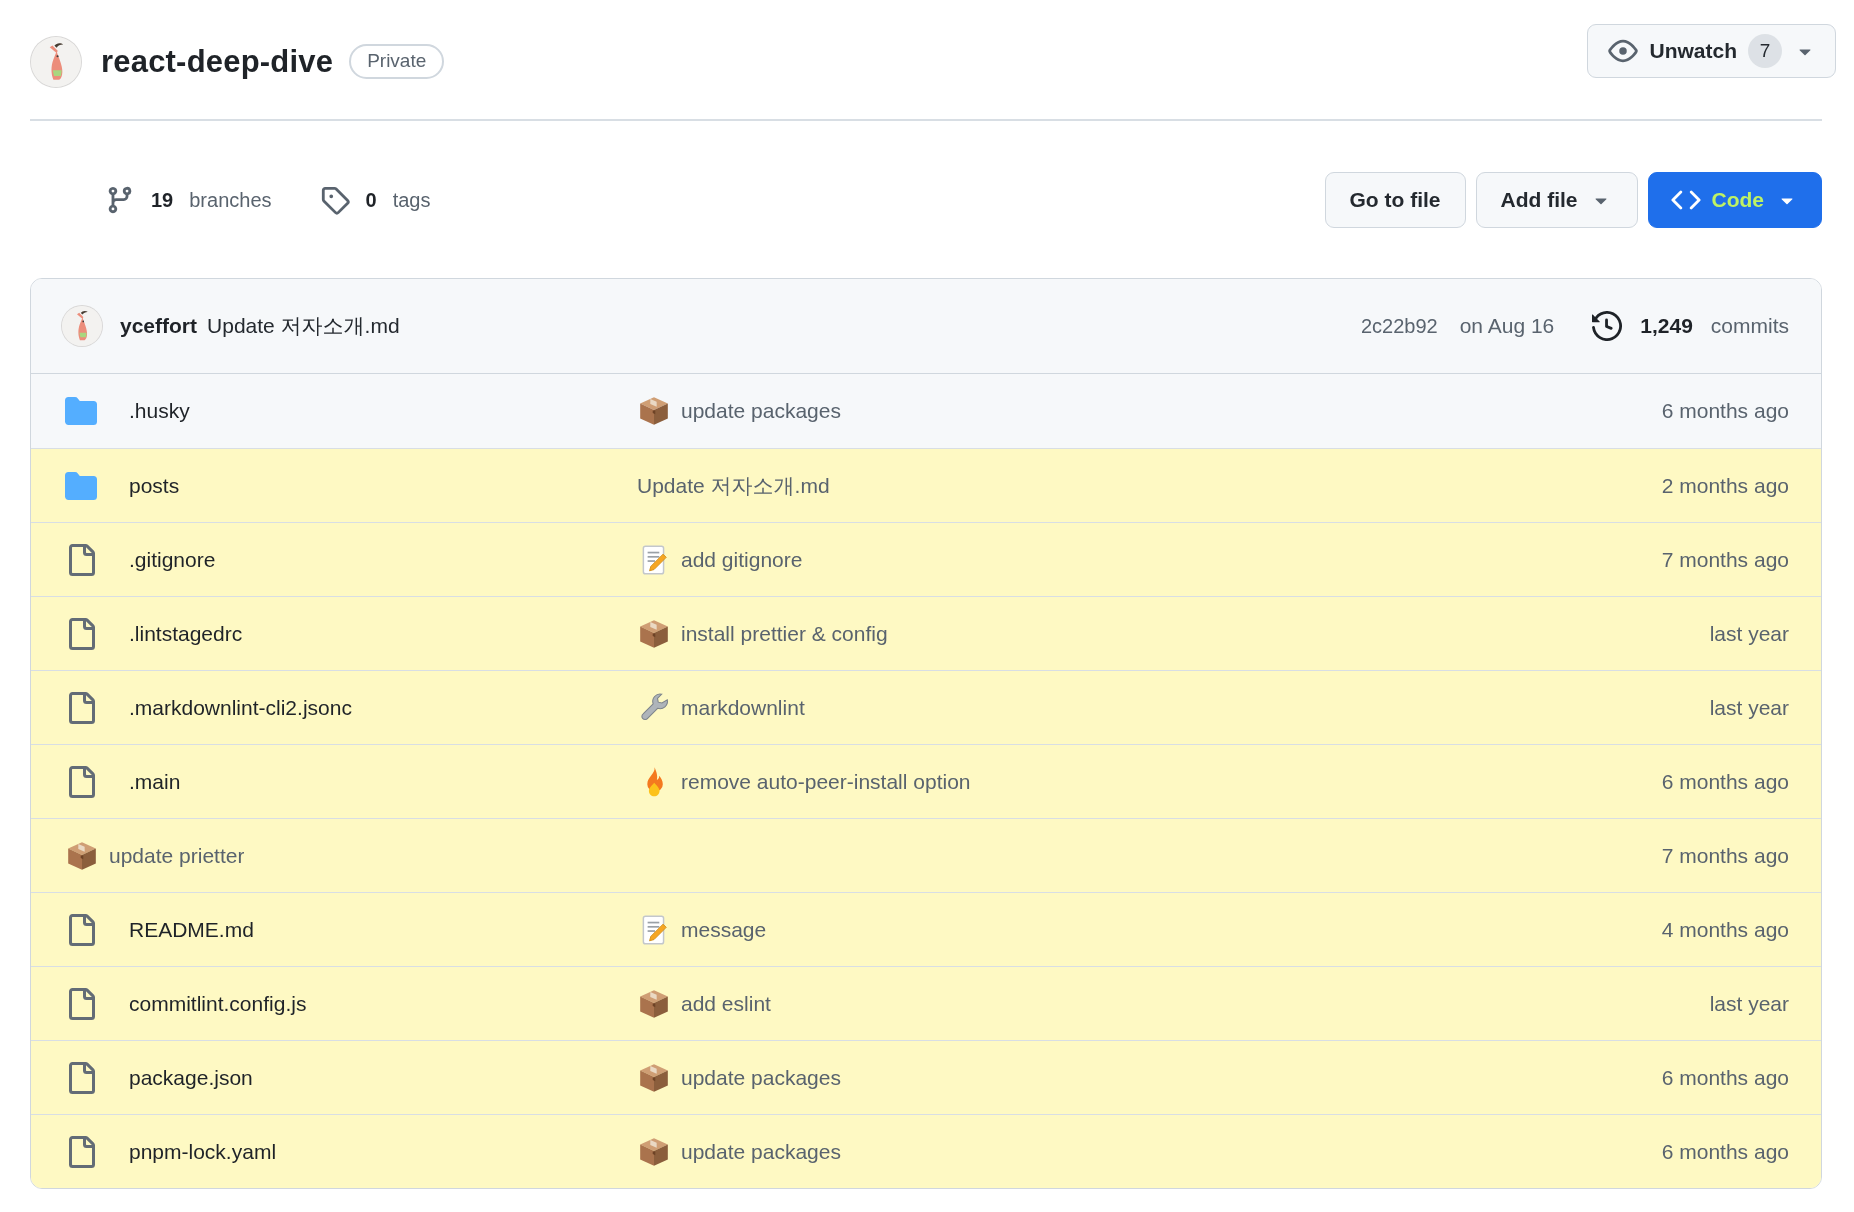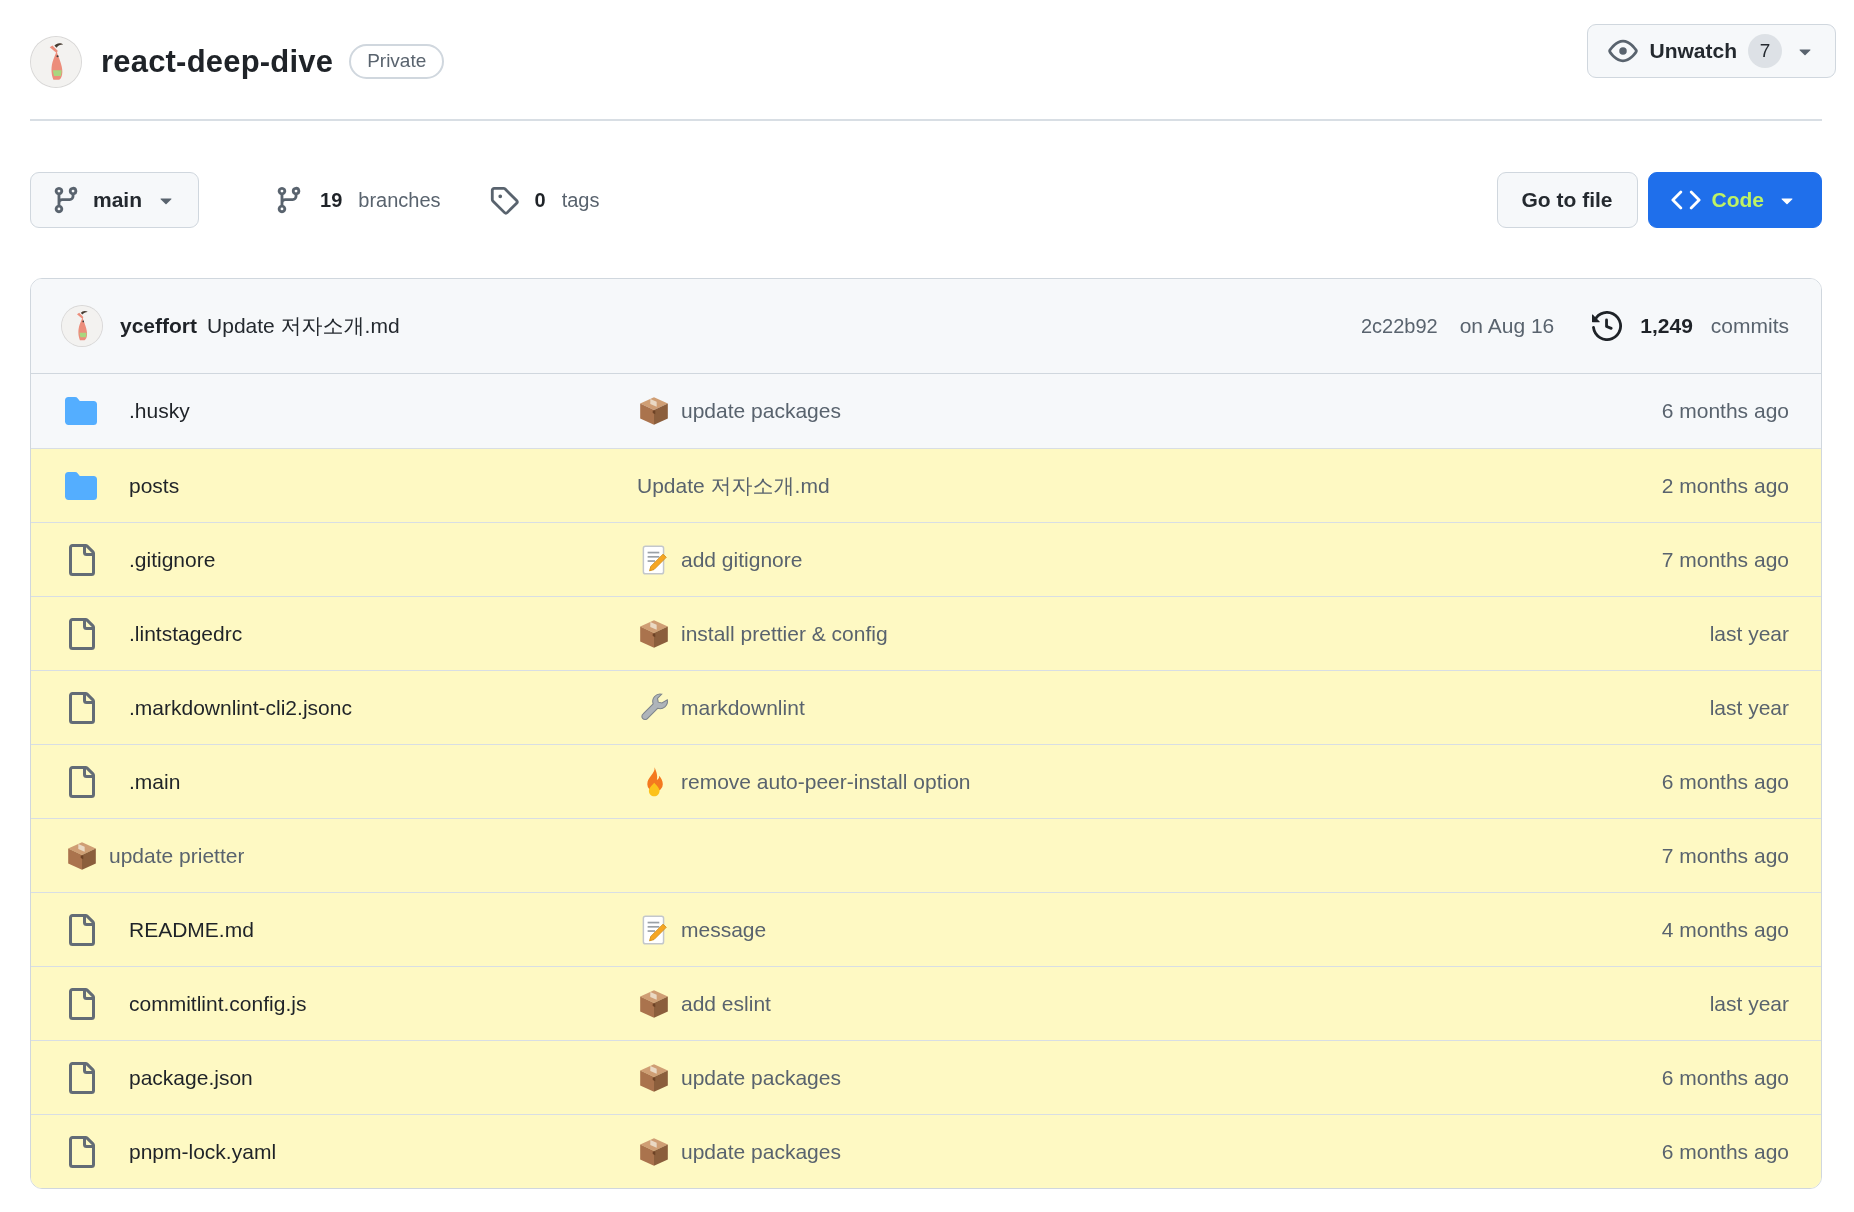--- a/index.html
+++ b/index.html
@@ -132,33 +132,20 @@
       <span class="counter">7</span>
       <span class="octicon caret">
           <svg width="24" height="24" viewBox="0 0 16 16" fill="currentColor">
             <path d="m4.427 7.427 3.396 3.396a.25.25 0 0 0 .354 0l3.396-3.396A.25.25 0 0 0 11.396 7H4.604a.25.25 0 0 0-.177.427Z"></path>
           </svg>
         </span>
     </button>
   </header>
 
   <div class="toolbar">
-    <button class="branch-btn">
-      <span class="octicon">
-          <svg width="30" height="30" viewBox="0 0 16 16" fill="currentColor">
-            <path d="M9.5 3.25a2.25 2.25 0 1 1 3 2.122V6A2.5 2.5 0 0 1 10 8.5H6a1 1 0 0 0-1 1v1.128a2.251 2.251 0 1 1-1.5 0V5.372a2.25 2.25 0 1 1 1.5 0v1.836A2.493 2.493 0 0 1 6 7h4a1 1 0 0 0 1-1v-.628a2.25 2.25 0 0 1-1.5-2.122Zm-6 0a.75.75 0 1 0 1.5 0 .75.75 0 0 0-1.5 0Zm8.25-.75a.75.75 0 1 0 0 1.5.75.75 0 0 0 0-1.5ZM4.25 12a.75.75 0 1 0 0 1.5.75.75 0 0 0 0-1.5Z"></path>
-          </svg>
-        </span>
-      <span>main</span>
-      <span class="octicon caret" style="color:#59636e">
-          <svg width="24" height="24" viewBox="0 0 16 16" fill="currentColor">
-            <path d="m4.427 7.427 3.396 3.396a.25.25 0 0 0 .354 0l3.396-3.396A.25.25 0 0 0 11.396 7H4.604a.25.25 0 0 0-.177.427Z"></path>
-          </svg>
-        </span>
-    </button>
 
     <span class="stat stat-branches">
       <span class="octicon">
           <svg width="30" height="30" viewBox="0 0 16 16" fill="currentColor">
             <path d="M9.5 3.25a2.25 2.25 0 1 1 3 2.122V6A2.5 2.5 0 0 1 10 8.5H6a1 1 0 0 0-1 1v1.128a2.251 2.251 0 1 1-1.5 0V5.372a2.25 2.25 0 1 1 1.5 0v1.836A2.493 2.493 0 0 1 6 7h4a1 1 0 0 0 1-1v-.628a2.25 2.25 0 0 1-1.5-2.122Zm-6 0a.75.75 0 1 0 1.5 0 .75.75 0 0 0-1.5 0Zm8.25-.75a.75.75 0 1 0 0 1.5.75.75 0 0 0 0-1.5ZM4.25 12a.75.75 0 1 0 0 1.5.75.75 0 0 0 0-1.5Z"></path>
           </svg>
         </span>
       <b>19</b>
       <span>branches</span>
     </span>
@@ -168,20 +155,28 @@
           <svg width="30" height="30" viewBox="0 0 16 16" fill="currentColor">
             <path d="M1 7.775V2.75C1 1.784 1.784 1 2.75 1h5.025c.464 0 .91.184 1.238.513l6.25 6.25a1.75 1.75 0 0 1 0 2.474l-5.026 5.026a1.75 1.75 0 0 1-2.474 0l-6.25-6.25A1.752 1.752 0 0 1 1 7.775Zm1.5 0c0 .066.026.13.073.177l6.25 6.25a.25.25 0 0 0 .354 0l5.025-5.025a.25.25 0 0 0 0-.354l-6.25-6.25a.25.25 0 0 0-.177-.073H2.75a.25.25 0 0 0-.25.25ZM6 5a1 1 0 1 1 0 2 1 1 0 0 1 0-2Z"></path>
           </svg>
         </span>
       <b>0</b>
       <span>tags</span>
     </span>
 
     <div class="toolbar-right">
       <button class="btn">Go to file</button>
+      <button class="btn">
+        <span>Add file</span>
+        <span class="octicon caret" style="color:#59636e">
+            <svg width="24" height="24" viewBox="0 0 16 16" fill="currentColor">
+              <path d="m4.427 7.427 3.396 3.396a.25.25 0 0 0 .354 0l3.396-3.396A.25.25 0 0 0 11.396 7H4.604a.25.25 0 0 0-.177.427Z"></path>
+            </svg>
+          </span>
+      </button>
       <button class="btn btn-primary">
         <span class="octicon">
             <svg width="30" height="30" viewBox="0 0 16 16" fill="currentColor">
               <path d="m11.28 3.22 4.25 4.25a.75.75 0 0 1 0 1.06l-4.25 4.25a.749.749 0 0 1-1.275-.326.749.749 0 0 1 .215-.734L13.94 8l-3.69-3.72a.749.749 0 0 1 .326-1.275.749.749 0 0 1 .734.215Zm-6.56 0a.751.751 0 0 1 1.042.018.751.751 0 0 1 .018 1.042L2.06 8l3.72 3.72a.749.749 0 0 1-.326 1.275.749.749 0 0 1-.734-.215L.47 8.53a.75.75 0 0 1 0-1.06Z"></path>
             </svg>
           </span>
         <span>Code</span>
         <span class="octicon caret">
             <svg width="24" height="24" viewBox="0 0 16 16" fill="currentColor">
               <path d="m4.427 7.427 3.396 3.396a.25.25 0 0 0 .354 0l3.396-3.396A.25.25 0 0 0 11.396 7H4.604a.25.25 0 0 0-.177.427Z"></path>

